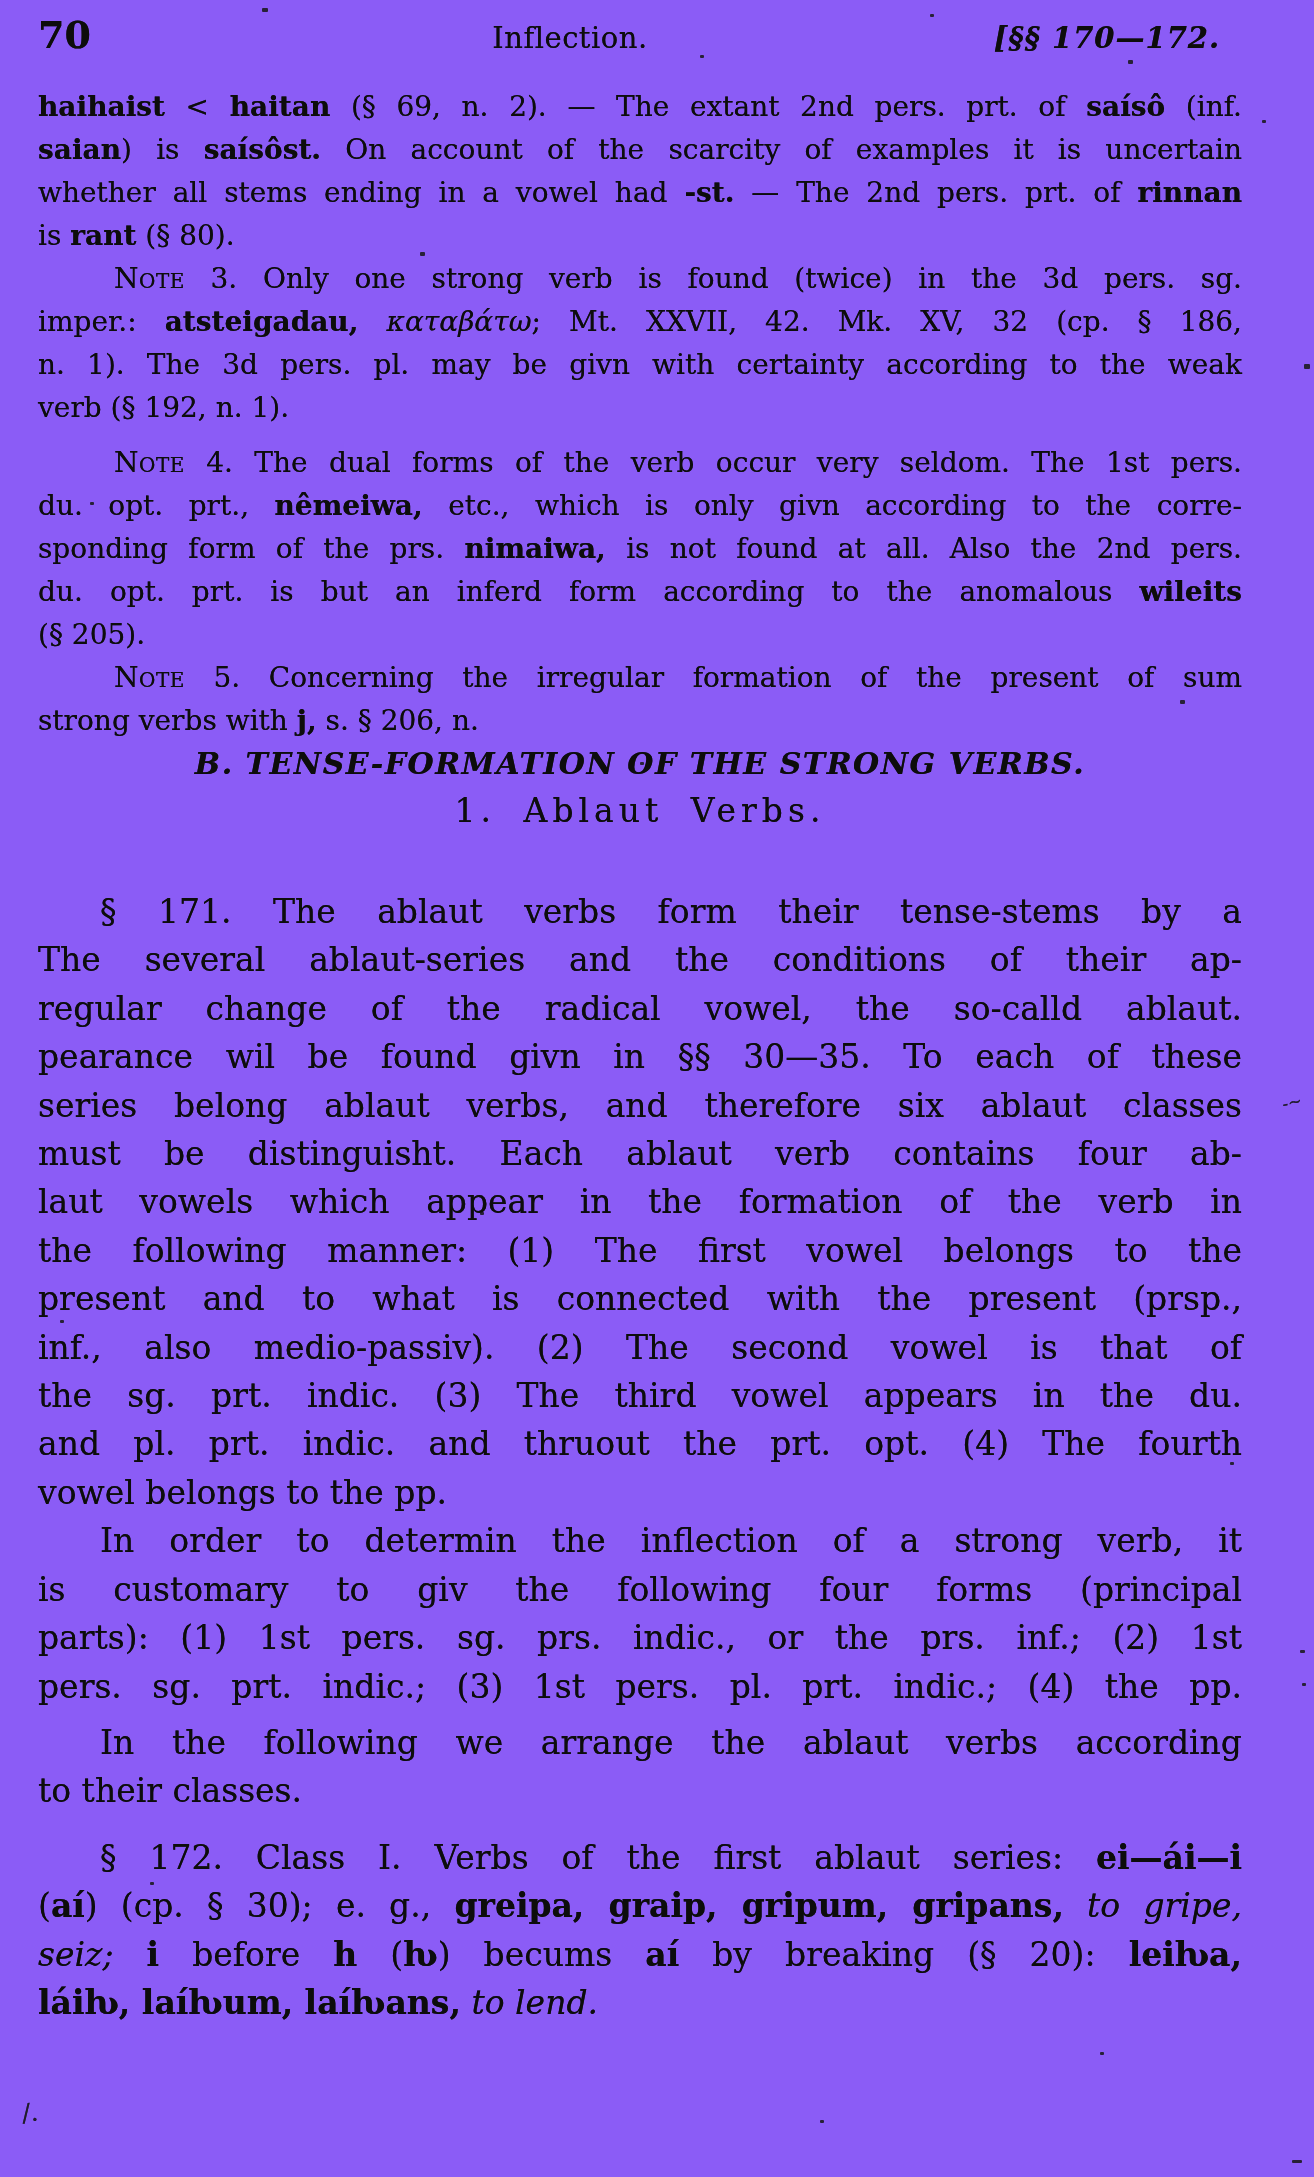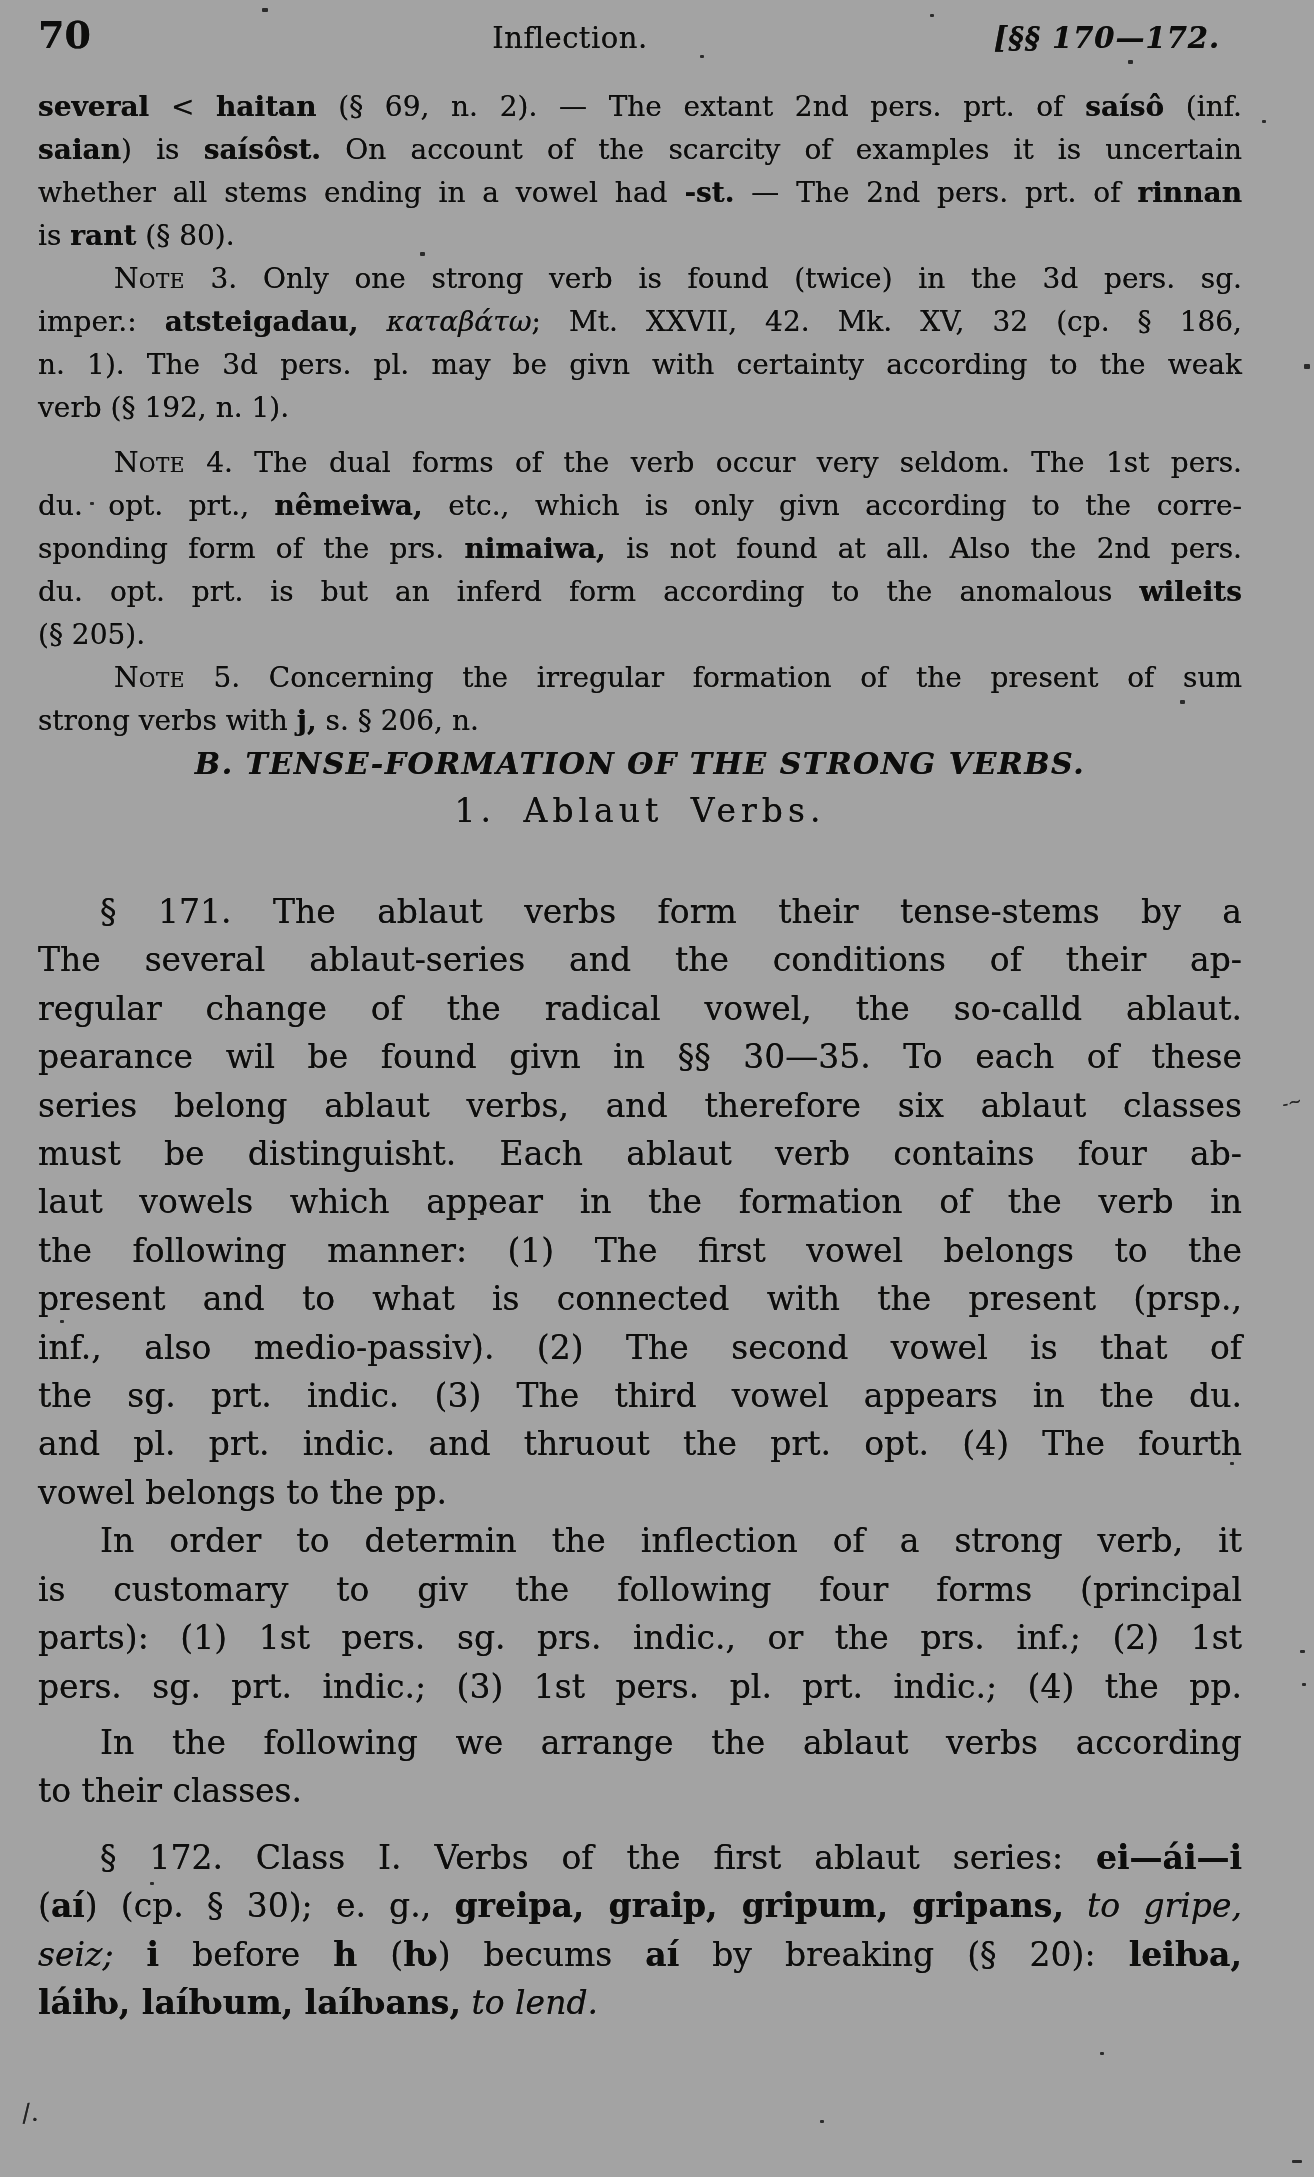--- a/index.html
+++ b/index.html
@@ -1,21 +1,21 @@
 <!DOCTYPE html>
 <html><head>
 <meta charset="utf-8">
 <title>Scanned page</title>
 <style>
   html,body{margin:0;padding:0;background:#e8e8e8;}
   .page{
     position:relative;
     width:1314px;height:2177px;
     margin:0 auto;
-    background:#a3a3a3;
+    background:#8b5cf6;
     color:#0d0d0c;
     font-family:"DejaVu Serif","DejaVu Sans","Liberation Serif",serif;
     overflow:hidden;
     text-shadow:0 0 0.6px rgba(10,10,10,0.75);
   }
   .content{padding:0 72px 0 38px;position:relative;}
   
   .runhead{display:flex;align-items:baseline;margin-top:12px;}
   .h-left{width:130px;font-weight:bold;font-size:38px;}
   .h-center{flex:1;text-align:center;font-size:29px;letter-spacing:0.5px;}
@@ -50,21 +50,21 @@
   <div class="content">
 
     <div class="runhead">
       <div class="h-left">70</div>
       <div class="h-center">Inflection.</div>
       <div class="h-right">[§§ 170—172.</div>
     </div>
 
     <div>
         <div class="block para-small" style="margin-top: 28px;">
-          <div class="line j"><span class="b">several</span><span> &lt; </span><span class="b">haitan</span><span> (§ 69, n. 2). — The extant 2nd pers. prt. of </span><span class="b">saísô</span><span> (inf.</span></div>
+          <div class="line j"><span class="b">haihaist</span><span> &lt; </span><span class="b">haitan</span><span> (§ 69, n. 2). — The extant 2nd pers. prt. of </span><span class="b">saísô</span><span> (inf.</span></div>
           <div class="line j"><span class="b">saian</span><span>) is </span><span class="b">saísôst.</span><span> On account of the scarcity of examples it is uncertain</span></div>
           <div class="line j"><span>whether all stems ending in a vowel had </span><span class="b">-st.</span><span> — The 2nd pers. prt. of </span><span class="b">rinnan</span></div>
           <div class="line"><span>is </span><span class="b">rant</span><span> (§ 80).</span></div>
         </div>
         <div class="block para-small" style="margin-top: 0px;">
           <div class="line j ind"><span class="sc">Note</span><span> 3. Only one strong verb is found (twice) in the 3d pers. sg.</span></div>
           <div class="line j"><span>imper.: </span><span class="b">atsteigadau,</span><span> </span><span class="i">καταβάτω</span><span>; Mt. XXVII, 42. Mk. XV, 32 (cp. § 186,</span></div>
           <div class="line j"><span>n. 1). The 3d pers. pl. may be givn with certainty according to the weak</span></div>
           <div class="line"><span>verb (§ 192, n. 1).</span></div>
         </div>

